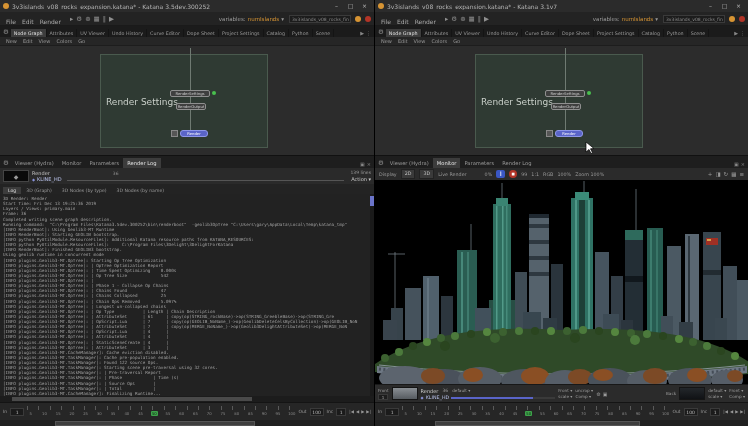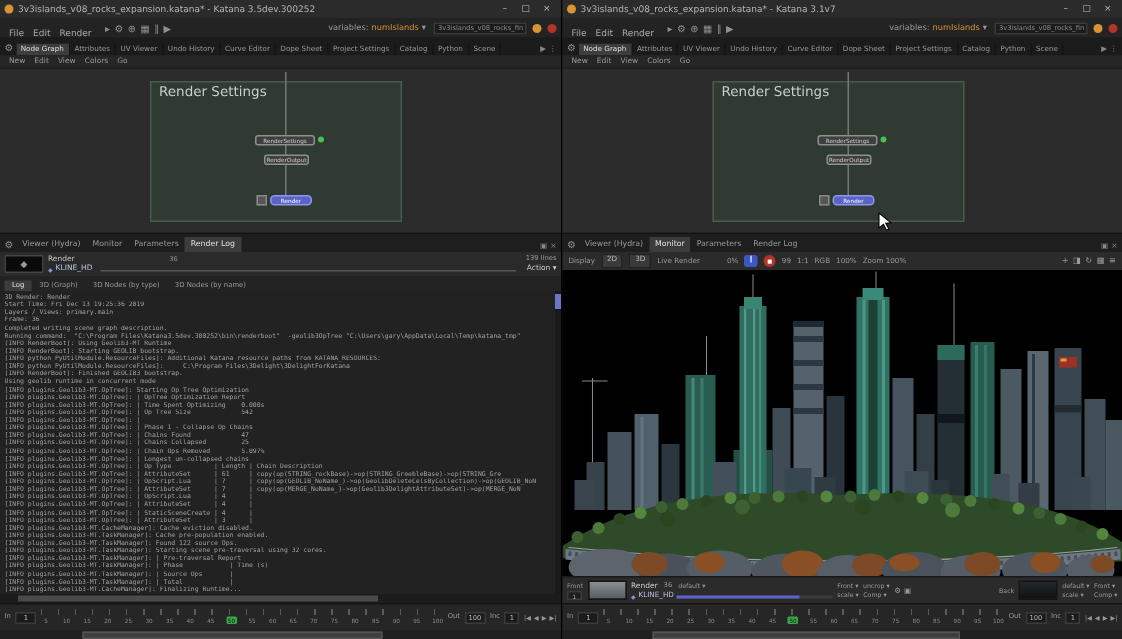--- a/index.html
+++ b/index.html
@@ -35,21 +35,21 @@
   .tab.active { background:#3d3d3d; color:#e0e0e0; }
   .strip-end { display:flex; gap:2px; margin:0 1px 1px auto; }
   .strip-end span { font-size:5px; color:#888; }
 
   .ngmenu { height:9px; background:#262626; display:flex; align-items:center; padding:0 4px; gap:2px; border-bottom:1px solid #1d1d1d; flex:0 0 auto; }
   .ngmenu span { font-size:5px; color:#999; padding:0 2px; }
 
   
   .nodegraph { height:109px; background:#2c2c2c; position:relative; flex:0 0 auto; overflow:hidden; }
   .backdrop { position:absolute; left:100px; top:8px; width:168px; height:94px; background:#2f3a33; border:1px solid #4a5a4e; }
-  .backdrop .bd-title { font-size:9px; color:#c9cfc9; padding:2px 0 0 5px; }
+  .backdrop .bd-title { font-size:9px; color:#c9cfc9; padding:2px 0 0 5px;margin-top:40px; }
   .wire { position:absolute; left:190px; top:2px; width:1px; height:88px; background:#6f7a72; }
   .knode { position:absolute; height:7px; background:#3f3f3f; border:1px solid #8f8f8f; border-radius:2px; font-size:3.8px; color:#cfcfcf; text-align:center; line-height:6px; overflow:hidden; white-space:nowrap; }
   .led { position:absolute; width:4px; height:4px; border-radius:50%; background:#49c04f; }
   .node-render-chip { position:absolute; width:7px; height:7px; background:#565656; border:1px solid #888; }
   .node-render { position:absolute; height:7px; background:#5a64c8; border:1px solid #8e96e8; border-radius:3px; font-size:3.8px; color:#fff; text-align:center; line-height:6px; }
 
   .panetabs { height:13px; background:#1e1e1e; display:flex; align-items:flex-end; padding:0 2px; border-top:1px solid #111; flex:0 0 auto; }
   .ptab { font-size:5.2px; color:#9a9a9a; padding:2px 4px 2px; white-space:nowrap; }
   .ptab.active { background:#3c3c3c; color:#e2e2e2; }
 

